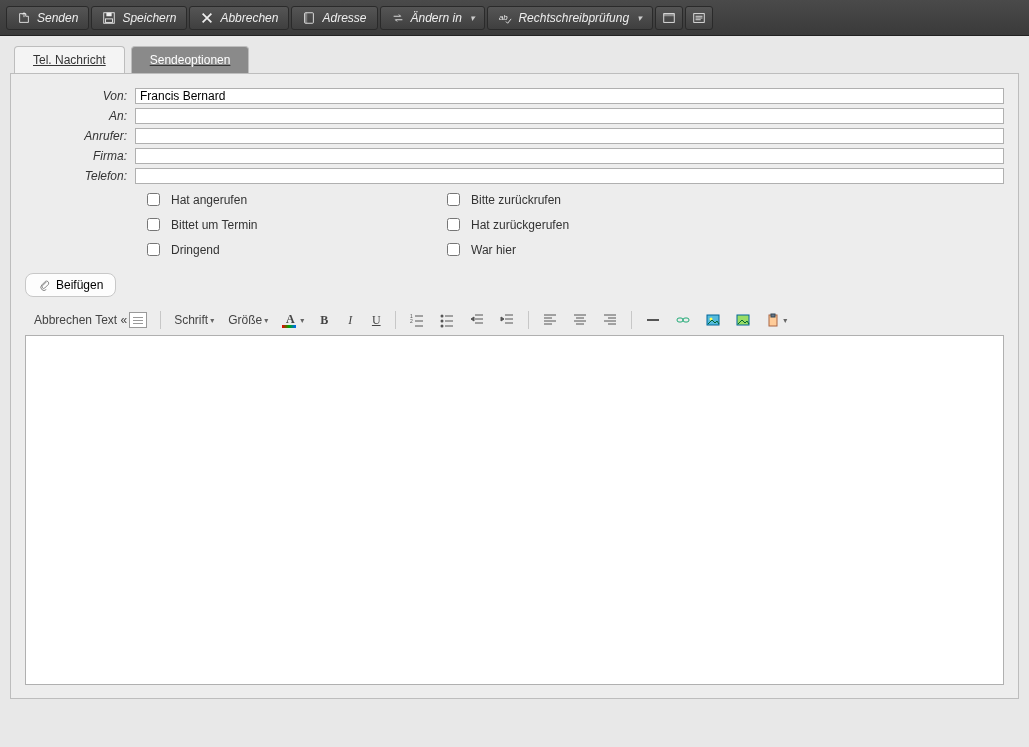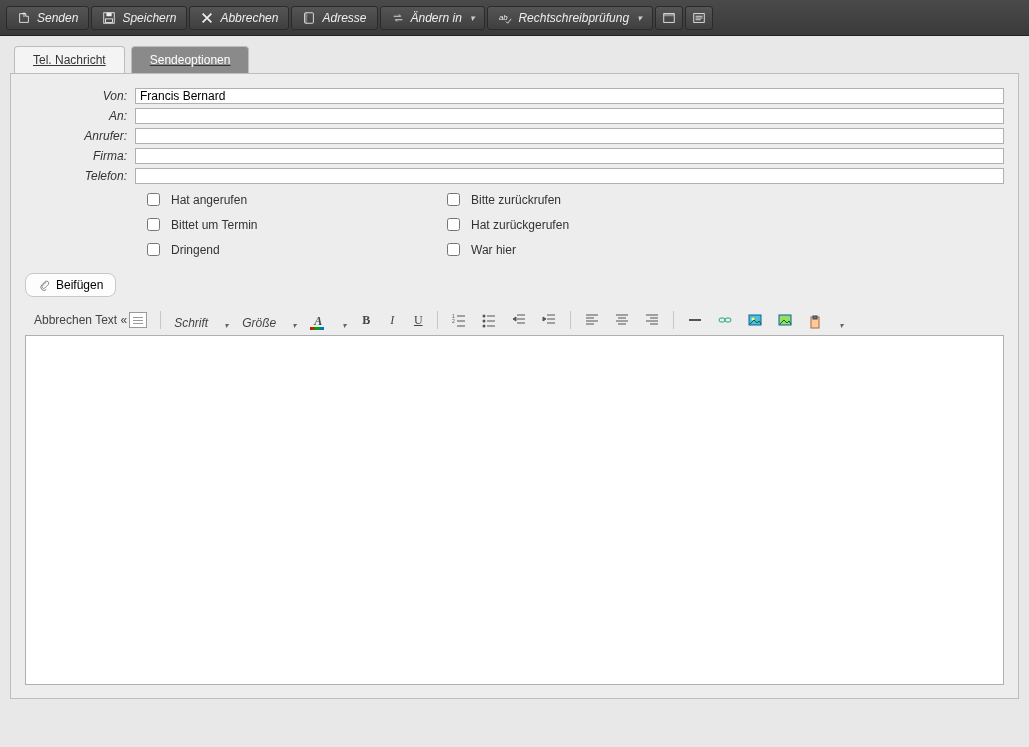--- a/index.html
+++ b/index.html
@@ -107,21 +107,21 @@
     background:#ededed;
     flex-wrap: nowrap;
   }
   .rte-btn {
     display:inline-flex; align-items:center; justify-content:center;
     min-width:22px; height:22px; padding:0 4px;
     border:1px solid transparent; border-radius:2px;
     cursor:pointer; font-size:12px; color:#444; background:transparent;
   }
   .rte-sep { width:1px; height:18px; background:#c7c7c7; margin:0 4px; }
-  .rte-drop { display:inline-flex; align-items:flex-end; gap:16px;font-style:italic; }
+  .rte-drop { display:inline-flex; align-items:center; gap:2px; }
   .rte-caret { font-size:8px; color:#666; }
   .editor {
     width:100%;
     height:350px;
     border:1px solid #b0b0b0;
     background:#fff;
     resize:none;
     font-family:inherit;
     font-size:12px;
     padding:4px;

